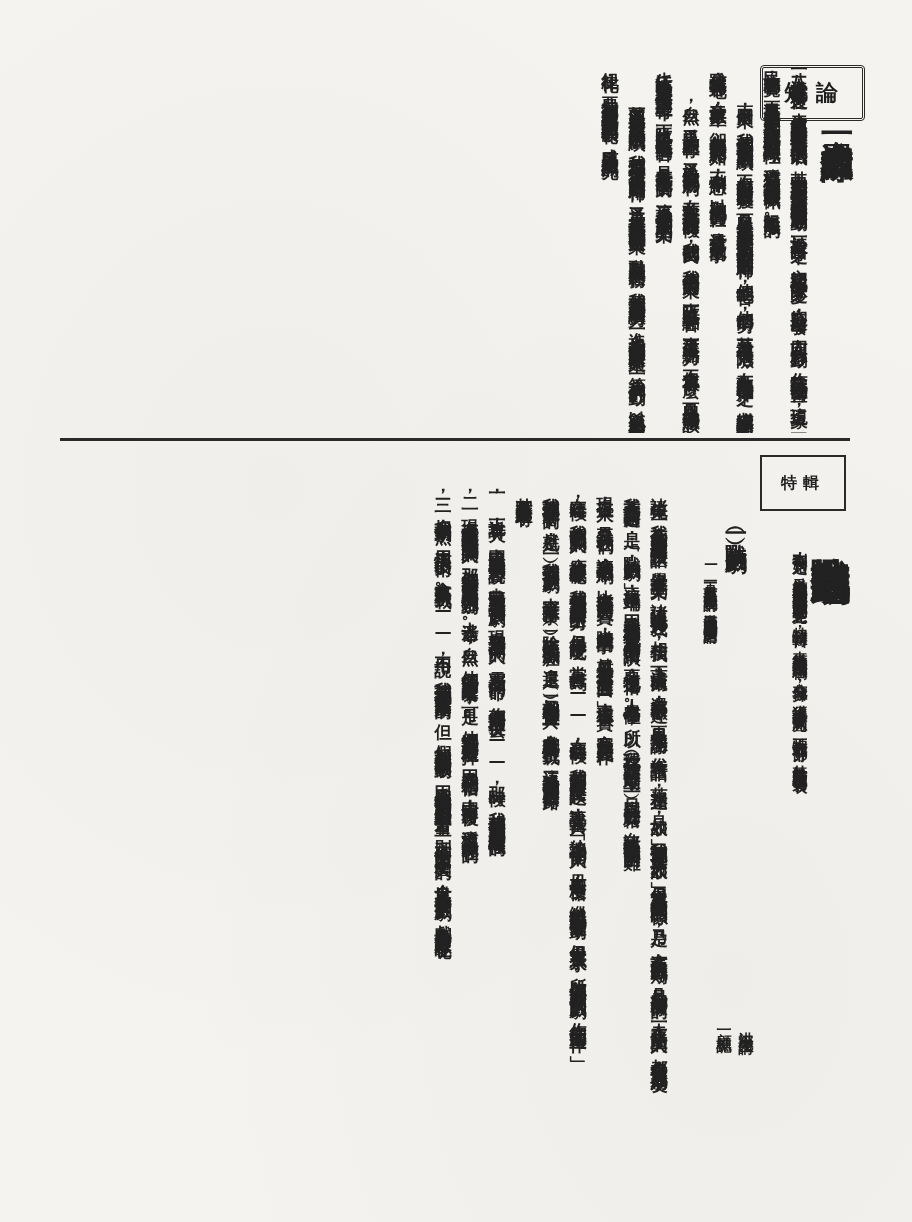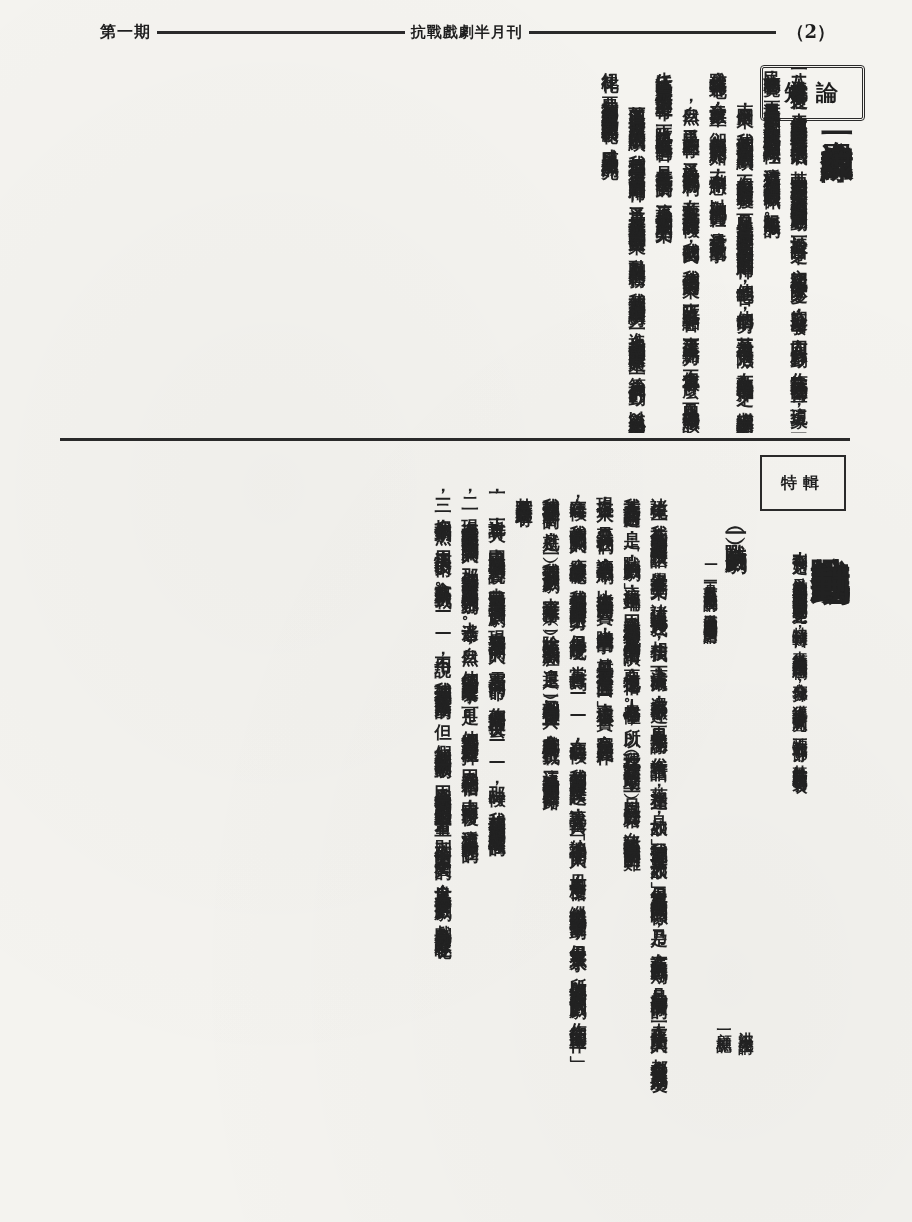--- a/index.html
+++ b/index.html
@@ -93,27 +93,20 @@
     .lower-body {
       right: 240px; top: 450px; height: 755px; width: 620px;
       overflow: hidden;
     }
   </style>
 </head>
 <body>
 
 <div class="page">
 
-  <div class="header">
-    <span class="issue">第一期</span>
-    <span class="rule"></span>
-    <span class="journal">抗戰戲劇半月刊</span>
-    <span class="rule"></span>
-    <span class="pageno">（2）</span>
-  </div>
 
   <div class="box-short">
     <span>短論</span>
   </div>
   <div class="vcol title-upper">進一步嚴肅我們的陣線</div>
 
   <div class="vcol body-text upper-body">
     <p class="noindent">八一三上海抗戰爆發之後，表使人樂觀的是各種救亡運動所呈現的活氣。其中由上海劇人與一部份影人所發動的救亡演劇運動，於振臂一呼之中，立卽組成了十餘隊之多，立卽分途出發，向四面八方移動，作抗戰救亡的宣傳。這現象，不但表示了我們民族的警覺，更重要的是表示了劇人在民族抗戰中的機動性與組織性。這種精神是值得我們無限欽佩，無限敬服的。</p>
     <p>兩個月來，我們演劇救亡演劇的成績，不但有相當豐富的收獲，而且是使人感奮的是這是救亡演劇的份子刻苦奮鬥的精神：他們吃苦，他們耐勞，甚至還偵不畏危險，在敵人的飛機炸彈之下，繼續不斷的工作，雖然輾轉各地，奔波數千里，卻大部份仍能始終如一，不稍懈怠，以盡他們的責任。這是何等可敬的事？</p>
     <p>自然，爲了民族的生存，爲了爭取抗戰的勝利，在前方戰士捨身拼命的時候，我們國民，我們後方的民衆，來吃這點一點苦，來盡這樣一點力，不但算不了什麼，而且也的確應該，可是以平常生活比較安定並且舒服慣了的一班青年，來吃這一段從有吃過的苦，是在是難能可貴的了。這正是我們青年劇人的光榮。</p>

